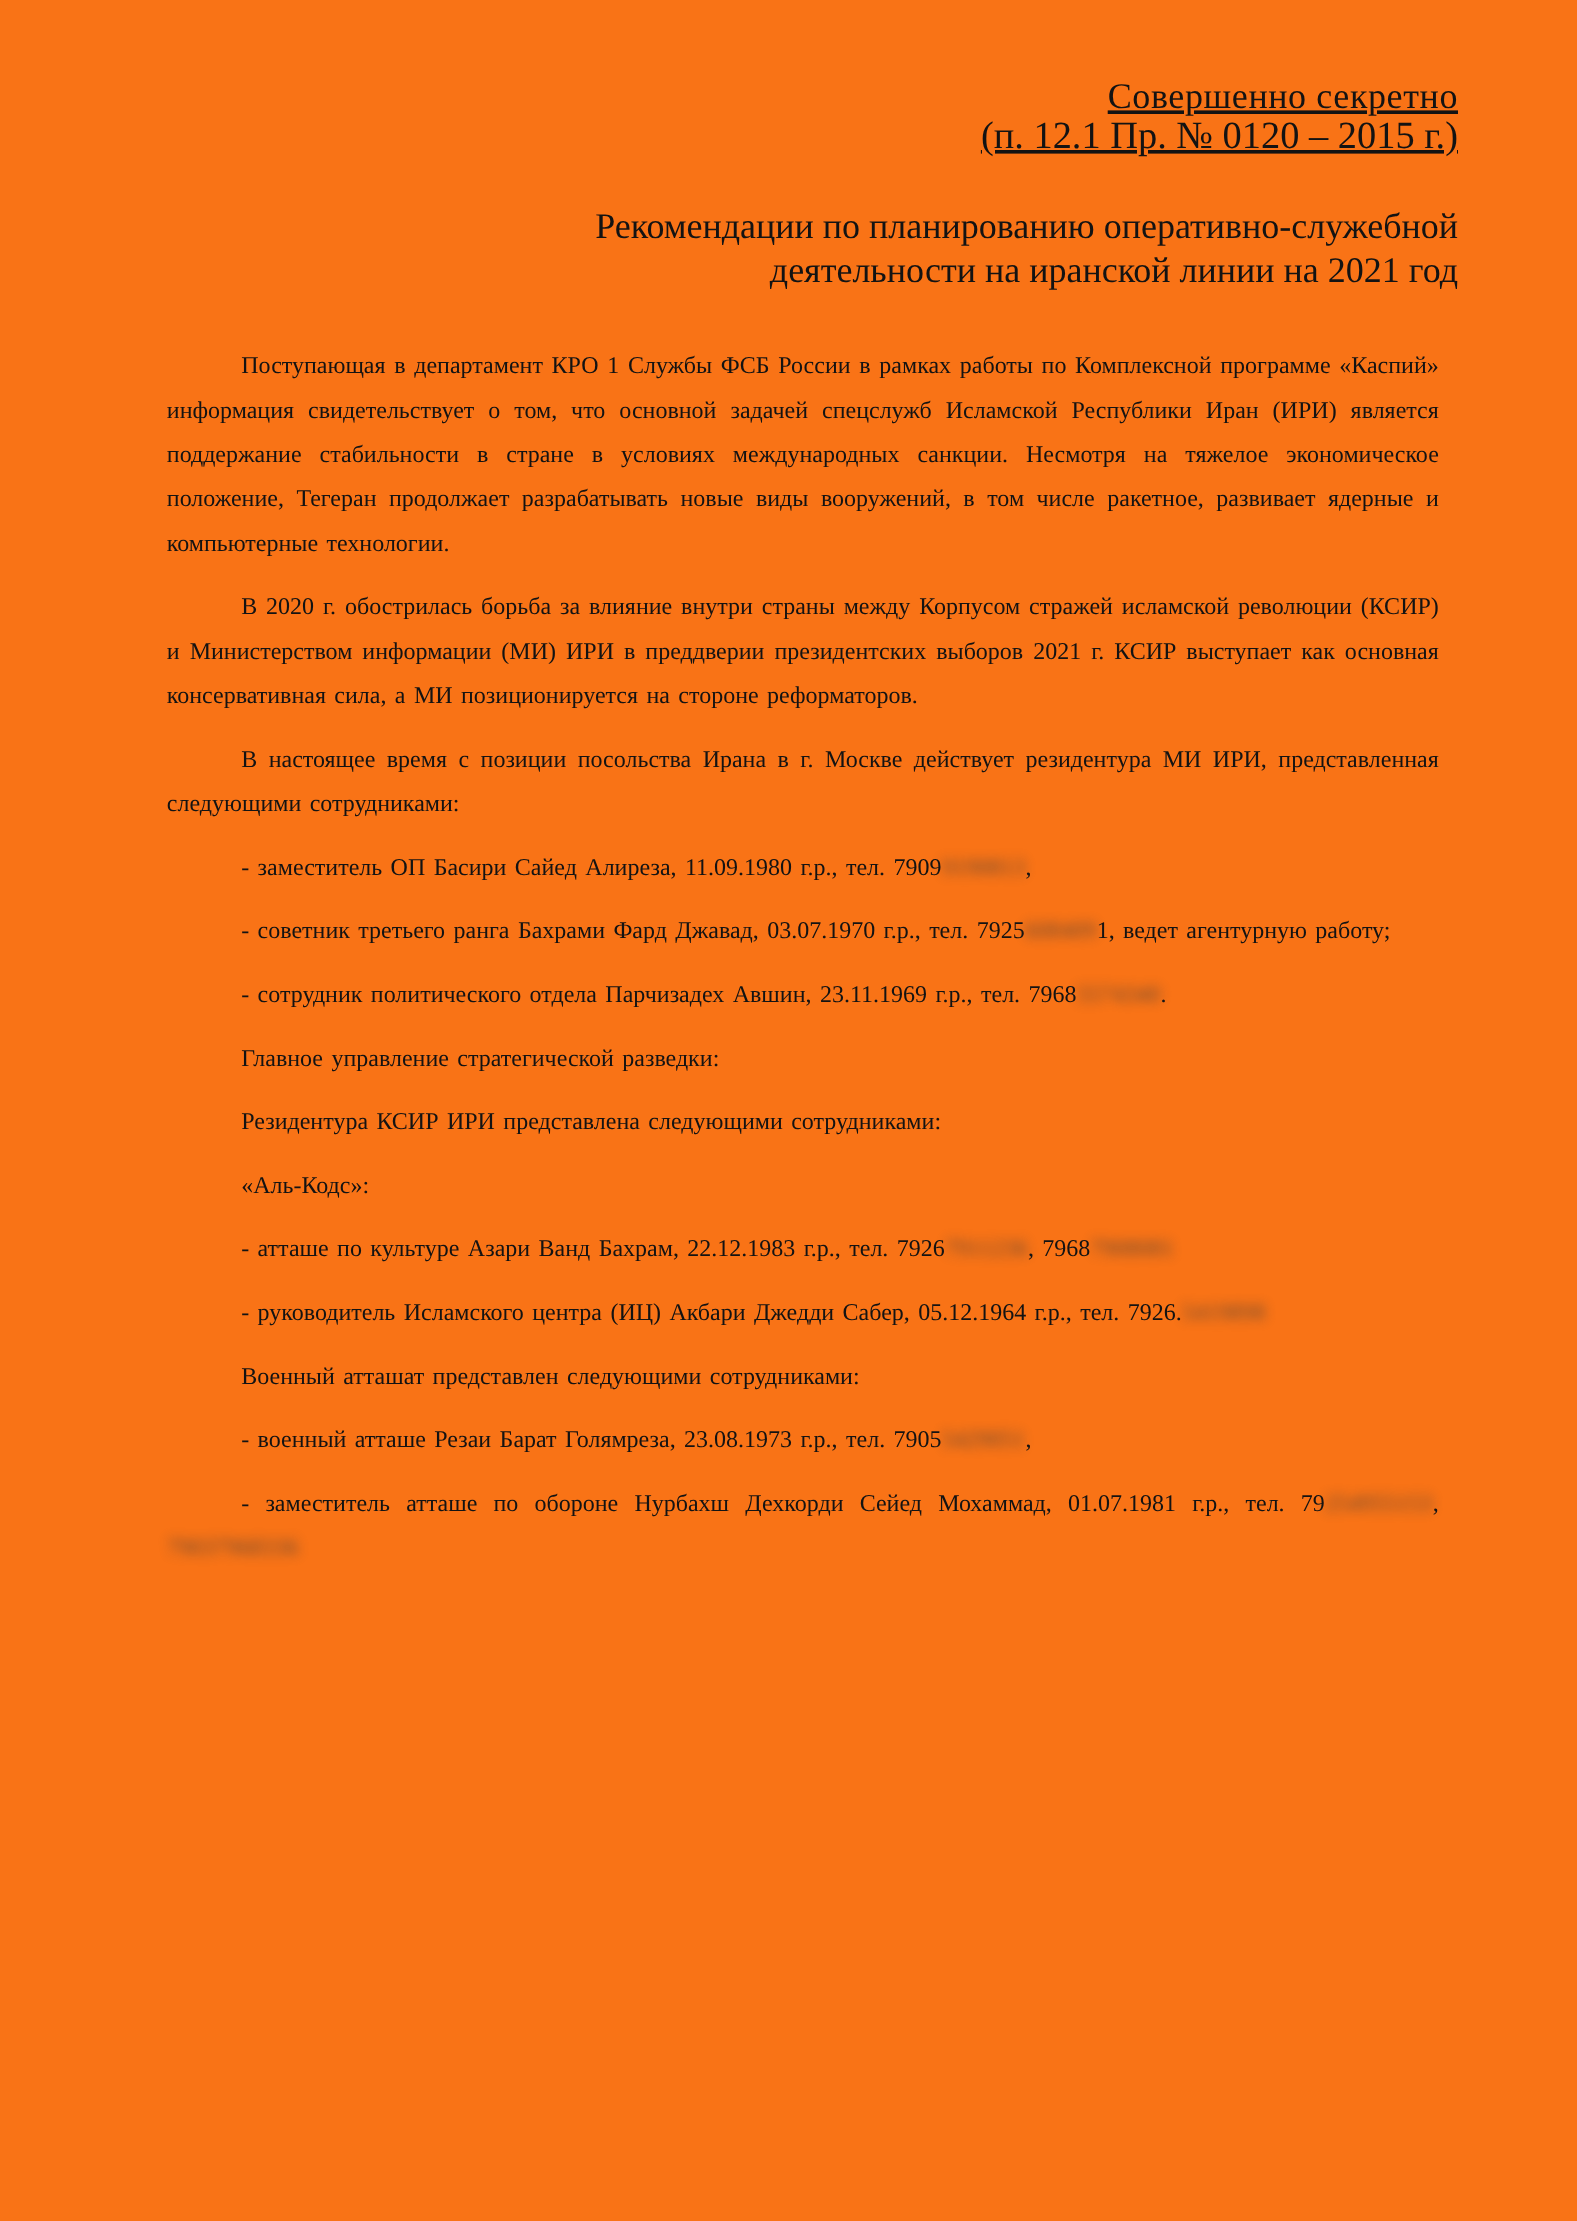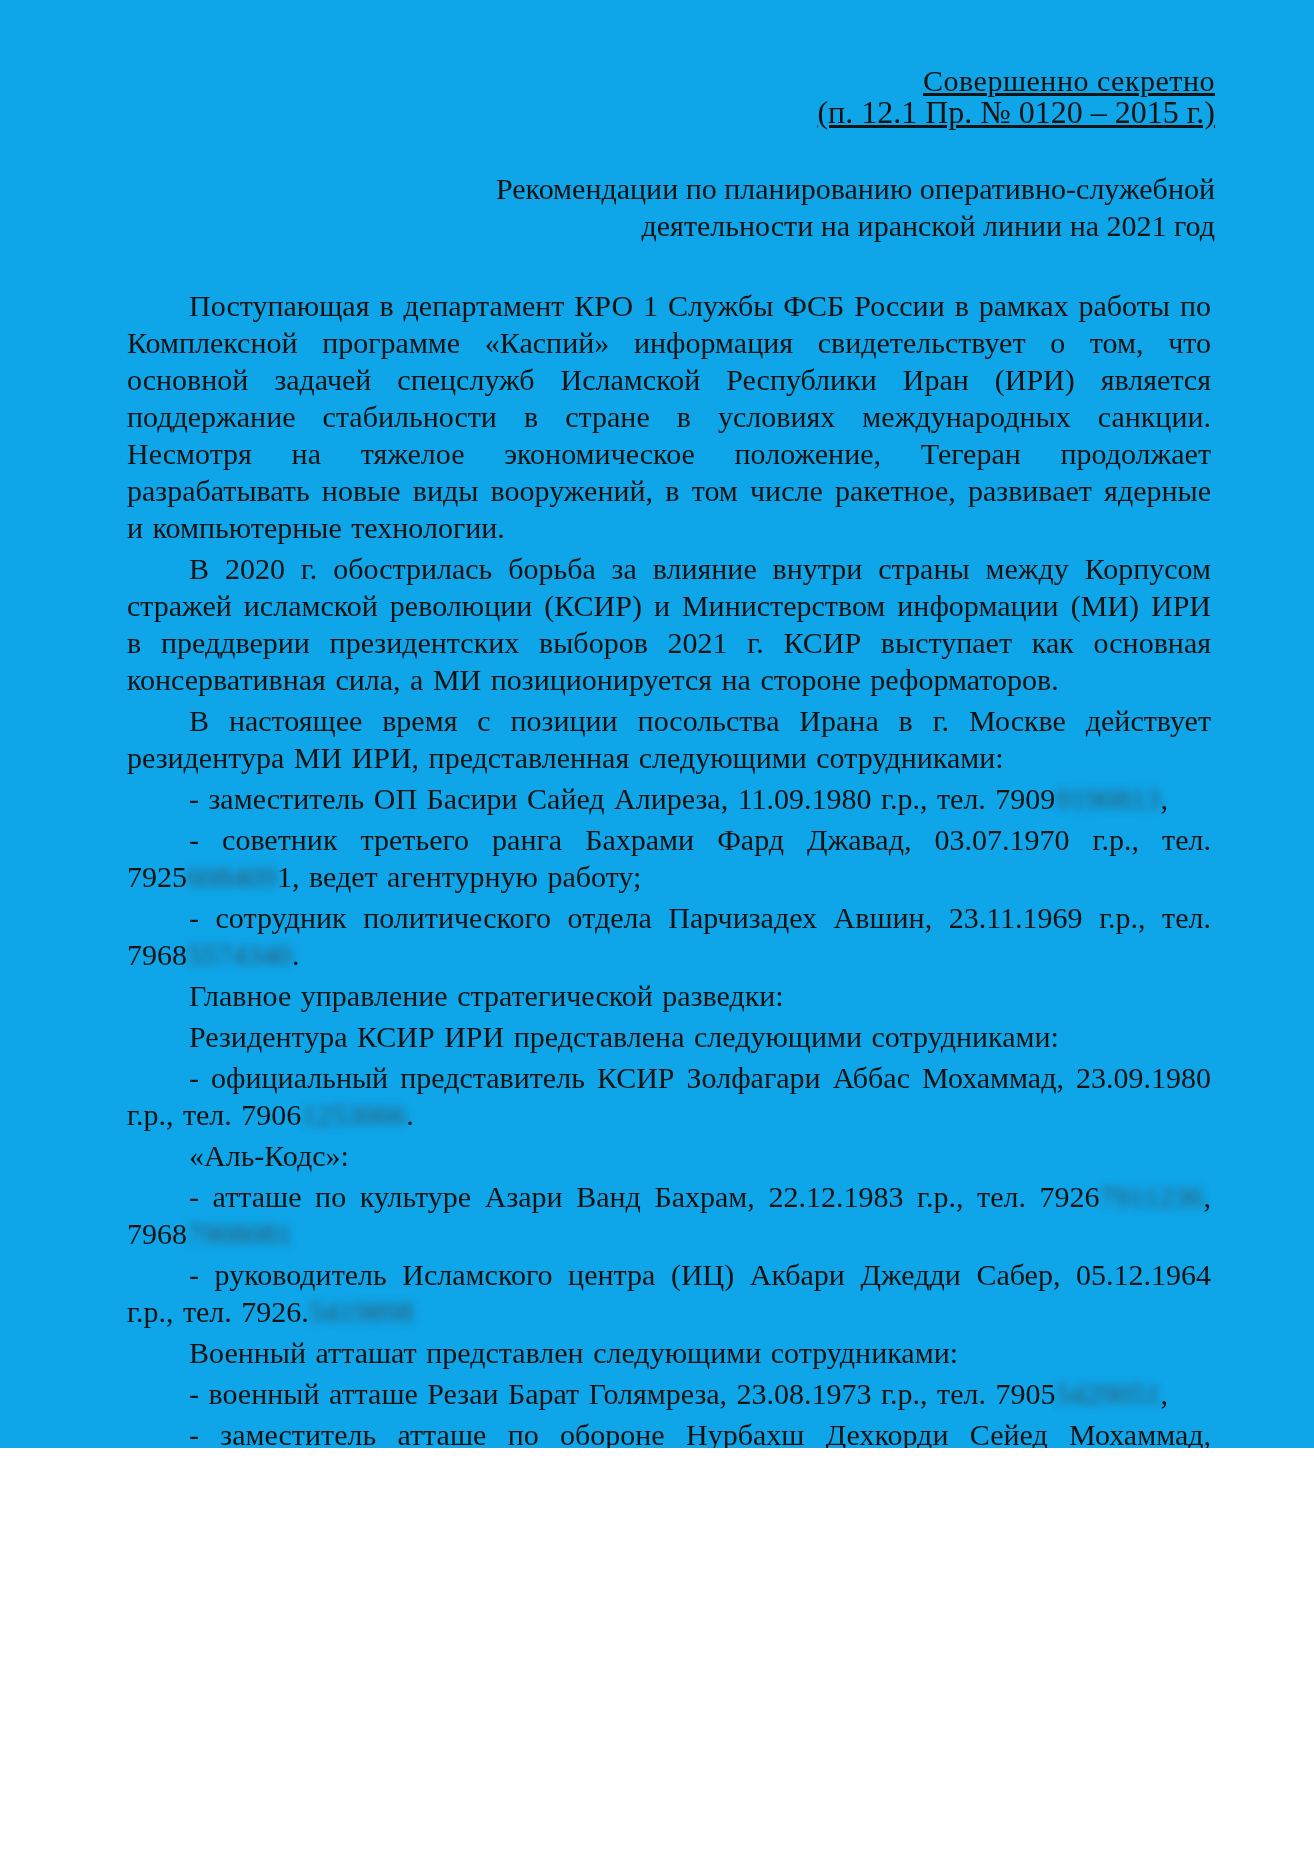--- a/index.html
+++ b/index.html
@@ -1,20 +1,20 @@
 <!DOCTYPE html>
 <html><head>
 <meta charset="utf-8">
 <style>
   html, body { margin: 0; padding: 0; background: #ffffff; }
   .page {
     position: relative;
     width: 1314px;
-    height: 1448px;
-    background: #0ea5e9;
+    height: 1851px;
+    background: #f97316;
     box-sizing: border-box;
     padding: 64px 99px 0 123px;
     font-family: "Liberation Serif", "DejaVu Serif", serif;
     color: #131313;
     overflow: hidden;
   }
   .classification { text-align: right; }
   .classification-line {
     font-size: 30px;
     line-height: 34px;
@@ -27,22 +27,22 @@
     text-decoration: underline;
   }
   .doc-title {
     margin-top: 44px;
     font-size: 30px;
     line-height: 37px;
     text-align: right;
   }
   .doc-body { margin-top: 43px; }
   p.para {
-    margin: 4px;
-    font-size: 30px;
+    margin: 16px;
+    font-size: 20px;
     line-height: 37px;
     text-align: justify;
     text-indent: 62px;
     word-spacing: 2px;
   }
   .blur {
     filter: blur(5px);
     opacity: 0.78;
     color: #3d3d3d;
   }
@@ -64,21 +64,20 @@
 
   <div class="doc-body">
       <p class="para"><span>Поступающая в департамент КРО 1 Службы ФСБ России в рамках работы по Комплексной программе «Каспий» информация свидетельствует о том, что основной задачей спецслужб Исламской Республики Иран (ИРИ) является поддержание стабильности в стране в условиях международных санкции. Несмотря на тяжелое экономическое положение, Тегеран продолжает разрабатывать новые виды вооружений, в том числе ракетное, развивает ядерные и компьютерные технологии.</span></p>
       <p class="para"><span>В 2020 г. обострилась борьба за влияние внутри страны между Корпусом стражей исламской революции (КСИР) и Министерством информации (МИ) ИРИ в преддверии президентских выборов 2021 г. КСИР выступает как основная консервативная сила, а МИ позиционируется на стороне реформаторов.</span></p>
       <p class="para"><span>В настоящее время с позиции посольства Ирана в г. Москве действует резидентура МИ ИРИ, представленная следующими сотрудниками:</span></p>
       <p class="para"><span>- заместитель ОП Басири Сайед Алиреза, 11.09.1980 г.р., тел. 7909</span><span class="blur">9190813</span><span>,</span></p>
       <p class="para"><span>- советник третьего ранга Бахрами Фард Джавад, 03.07.1970 г.р., тел. 7925</span><span class="blur">608409</span><span>1, ведет агентурную работу;</span></p>
       <p class="para"><span>- сотрудник политического отдела Парчизадех Авшин, 23.11.1969 г.р., тел. 7968</span><span class="blur">5574340</span><span>.</span></p>
       <p class="para"><span>Главное управление стратегической разведки:</span></p>
       <p class="para"><span>Резидентура КСИР ИРИ представлена следующими сотрудниками:</span></p>
-      <p class="para"><span>- официальный представитель КСИР Золфагари Аббас Мохаммад, 23.09.1980 г.р., тел. 7906</span><span class="blur">1253066</span><span>.</span></p>
       <p class="para"><span>«Аль-Кодс»:</span></p>
       <p class="para"><span>- атташе по культуре Азари Ванд Бахрам, 22.12.1983 г.р., тел. 7926</span><span class="blur">7911236</span><span>, 7968</span><span class="blur">7908081</span></p>
       <p class="para"><span>- руководитель Исламского центра (ИЦ) Акбари Джедди Сабер, 05.12.1964 г.р., тел. 7926.</span><span class="blur">5419898</span></p>
       <p class="para"><span>Военный атташат представлен следующими сотрудниками:</span></p>
       <p class="para"><span>- военный атташе Резаи Барат Голямреза, 23.08.1973 г.р., тел. 7905</span><span class="blur">5429051</span><span>,</span></p>
       <p class="para"><span>- заместитель атташе по обороне Нурбахш Дехкорди Сейед Мохаммад, 01.07.1981 г.р., тел. 79</span><span class="blur">254955153</span><span>, </span><span class="blur">79037968336</span></p>
     </div>
 
 </div>
 

